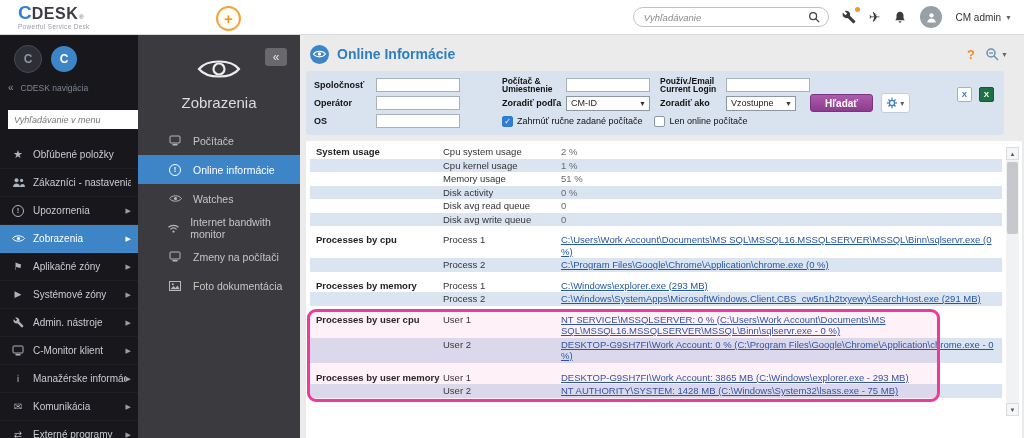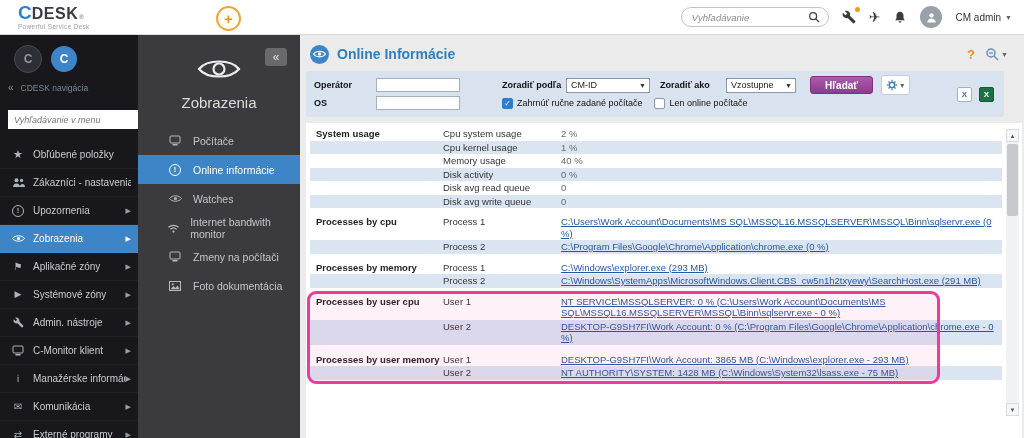--- a/index.html
+++ b/index.html
@@ -9,21 +9,21 @@
   .topbar{height:35px;background:#fff;border-bottom:1px solid #d9d9d9;display:flex;align-items:center;position:relative;box-sizing:border-box;padding:0 10px}
   .logo{display:flex;flex-direction:column;margin-left:8px;line-height:1}
   .logo-row{display:flex;align-items:baseline}
   .logo-c{color:#2f80d4;font-weight:bold;font-size:19px}
   .logo-rest{color:#3b3b46;font-weight:bold;font-size:16px;letter-spacing:.5px}
   .logo-reg{font-size:6px;color:#555;vertical-align:super;margin-left:1px}
   .tagline{font-size:6.4px;color:#9a9aa2;letter-spacing:.35px;margin-top:2px}
   .plus{position:absolute;left:216px;top:6px;width:21px;height:21px;border:2px solid #f3a33a;border-radius:50%;
         color:#e8961f;font-size:15px;font-weight:bold;display:flex;align-items:center;justify-content:center;background:#fffdf4;cursor:pointer}
   .top-right{margin-left:auto;display:flex;align-items:center;gap:13px}
-  .searchpill{width:148px;height:20px;border:1px solid #c2c2c2;border-radius:10px;display:flex;align-items:center;padding:0 8px;background:#fff;box-sizing:border-box}
+  .searchpill{width:196px;height:20px;border:1px solid #c2c2c2;border-radius:10px;display:flex;align-items:center;padding:0 8px;background:#fff;box-sizing:border-box}
   .searchpill input{border:none;outline:none;flex:1;font-size:9.5px;font-style:italic;color:#555;background:transparent;font-family:inherit;min-width:0}
   .searchpill input::placeholder{color:#8a8a8a;font-style:italic}
   .tb-ic{position:relative;color:#3c3c3c;display:flex;align-items:center;cursor:pointer}
   .dot{position:absolute;top:-3px;right:-4px;width:5px;height:5px;border-radius:50%;background:#f59a23}
   .plane{font-size:14px}
   .avatar{width:22px;height:22px;border-radius:50%;background:#98a0a8;display:flex;align-items:center;justify-content:center;cursor:pointer}
   .usermenu{display:flex;align-items:center;gap:4px;font-size:10px;color:#333;cursor:pointer;margin-right:2px}
   .caret{font-size:7px;color:#666}
   
   .app{display:flex;height:403px}
@@ -345,20 +345,34 @@
             <circle cx="6" cy="6" r="4" fill="none" stroke="#6a8fb5" stroke-width="1.5"></circle>
             <line x1="9" y1="9" x2="13" y2="13" stroke="#6a8fb5" stroke-width="1.5"></line>
             <line x1="4" y1="6" x2="8" y2="6" stroke="#6a8fb5" stroke-width="1.3"></line>
           </svg>
         <span class="caret">▼</span>
       </span>
     </div>
 
     <div class="filter">
       <div class="frow">
+        <span class="flabel">Spoločnosť</span>
+        <input class="finput" style="">
+        <span class="flabel ml42">
+          <span class="l">Počítač &amp;</span>
+          <span class="l">Umiestnenie</span>
+        </span>
+        <input class="finput" style="">
+        <span class="flabel ml10">
+          <span class="l">Použív./Email</span>
+          <span class="l">Current Login</span>
+        </span>
+        <input class="finput" style="">
+      </div>
+      <div class="frow">
         <span class="flabel">Operátor</span>
         <input class="finput" style="">
         <span class="flabel ml42">Zoradiť podľa</span>
         <span class="fselect" style="width:84px">
           <span>CM-ID</span>
           <span class="caret">▼</span>
         </span>
         <span class="flabel ml10">Zoradiť ako</span>
         <span class="fselect" style="width:70px">
           <span>Vzostupne</span>
@@ -410,21 +424,21 @@
                 <div class="c3">2 %</div>
               </div>
               <div class="trow stripe">
                 <div class="c1"></div>
                 <div class="c2">Cpu kernel usage</div>
                 <div class="c3">1 %</div>
               </div>
               <div class="trow">
                 <div class="c1"></div>
                 <div class="c2">Memory usage</div>
-                <div class="c3">40 %</div>
+                <div class="c3">51 %</div>
               </div>
               <div class="trow stripe">
                 <div class="c1"></div>
                 <div class="c2">Disk activity</div>
                 <div class="c3">0 %</div>
               </div>
               <div class="trow">
                 <div class="c1"></div>
                 <div class="c2">Disk avg read queue</div>
                 <div class="c3">0</div>

